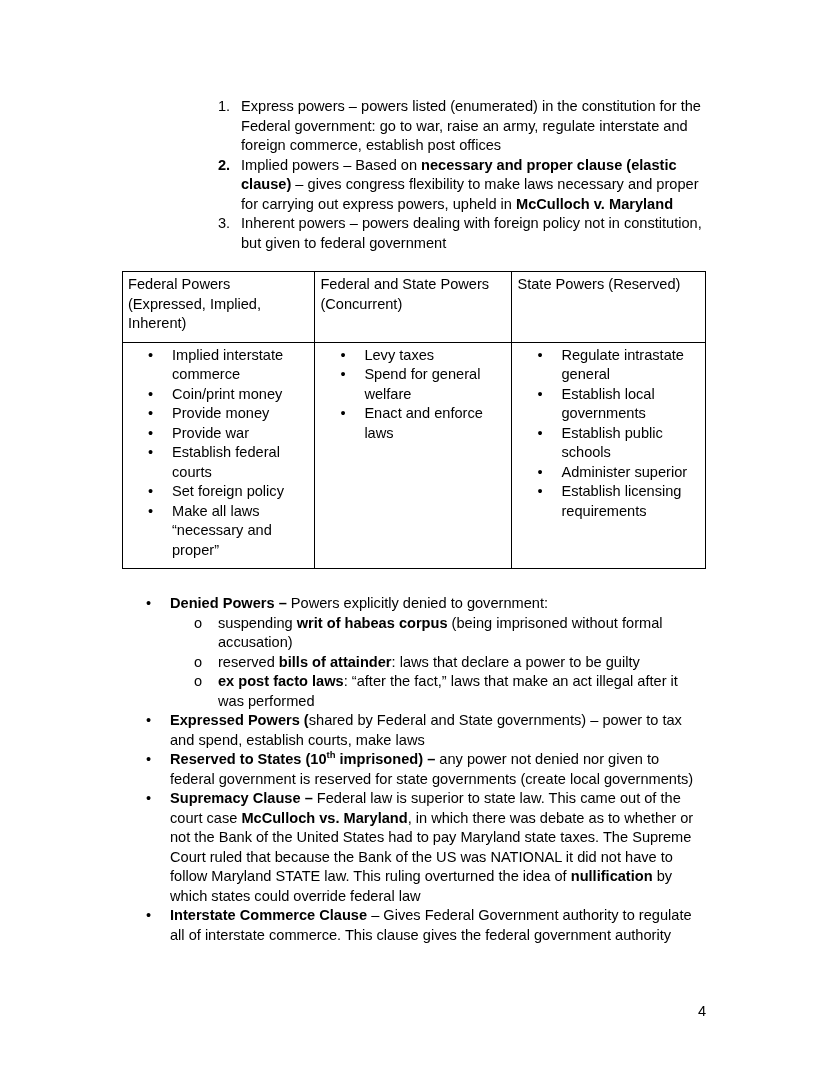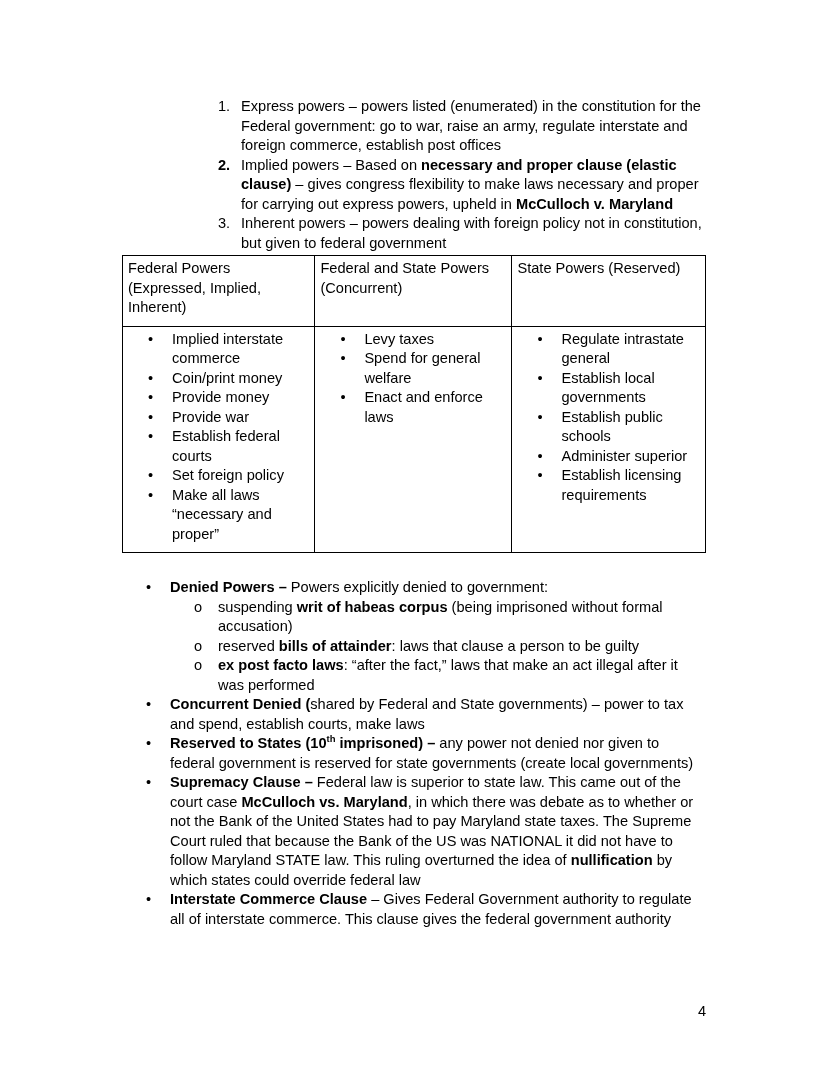--- a/index.html
+++ b/index.html
@@ -21,21 +21,21 @@
   .b { font-weight: bold; }
   sup { font-size: 0.65em; line-height: 0; }
 
   
   .numlist { margin-left: 96px; }
   .nitem { display: flex; }
   .num { flex: 0 0 23px; }
   .ntext { flex: 1; }
 
   
-  table.powers { border-collapse: collapse; width: 100%; margin-top: 2px; table-layout: fixed; }
+  table.powers { border-collapse: collapse; width: 100%; margin-top: 18px; table-layout: fixed; }
   table.powers th, table.powers td {
     border: 1px solid #000;
     vertical-align: top;
     text-align: left;
     font-weight: normal;
     padding: 3px 5px 8px 5px;
   }
   table.powers th { white-space: pre-line; }
   col.c1 { width: 33.0%; }
   col.c2 { width: 33.8%; }
@@ -171,30 +171,30 @@
       <div class="li main">
         <span class="marker">•</span>
         <div class="litext"><span class="b">Denied Powers – </span><span>Powers explicitly denied to government:</span></div>
       </div>
       <div class="li sub">
         <span class="marker">o</span>
         <div class="litext"><span>suspending </span><span class="b">writ of habeas corpus </span><span>(being imprisoned without formal accusation)</span></div>
       </div>
       <div class="li sub">
         <span class="marker">o</span>
-        <div class="litext"><span>reserved </span><span class="b">bills of attainder</span><span>: laws that clause a person to be guilty</span></div>
+        <div class="litext"><span>reserved </span><span class="b">bills of attainder</span><span>: laws that declare a power to be guilty</span></div>
       </div>
       <div class="li sub">
         <span class="marker">o</span>
         <div class="litext"><span class="b">ex post facto laws</span><span>: “after the fact,” laws that make an act illegal after it was performed</span></div>
       </div>
 
       <div class="li main">
         <span class="marker">•</span>
-        <div class="litext"><span class="b">Concurrent Denied (</span><span>shared by Federal and State governments) – power to tax and spend, establish courts, make laws</span></div>
+        <div class="litext"><span class="b">Expressed Powers (</span><span>shared by Federal and State governments) – power to tax and spend, establish courts, make laws</span></div>
       </div>
 
       <div class="li main">
         <span class="marker">•</span>
         <div class="litext"><span class="b">Reserved to States (10</span><sup class="b">th</sup><span class="b"> imprisoned) – </span><span>any power not denied nor given to federal government is reserved for state governments (create local governments)</span></div>
       </div>
 
       <div class="li main">
         <span class="marker">•</span>
         <div class="litext"><span class="b">Supremacy Clause – </span><span>Federal law is superior to state law. This came out of the court case </span><span class="b">McCulloch vs. Maryland</span><span>, in which there was debate as to whether or not the Bank of the United States had to pay Maryland state taxes.  The Supreme Court ruled that because the Bank of the US was NATIONAL it did not have to follow Maryland STATE law.  This ruling overturned the idea of </span><span class="b">nullification</span><span> by which states could override federal law</span></div>

